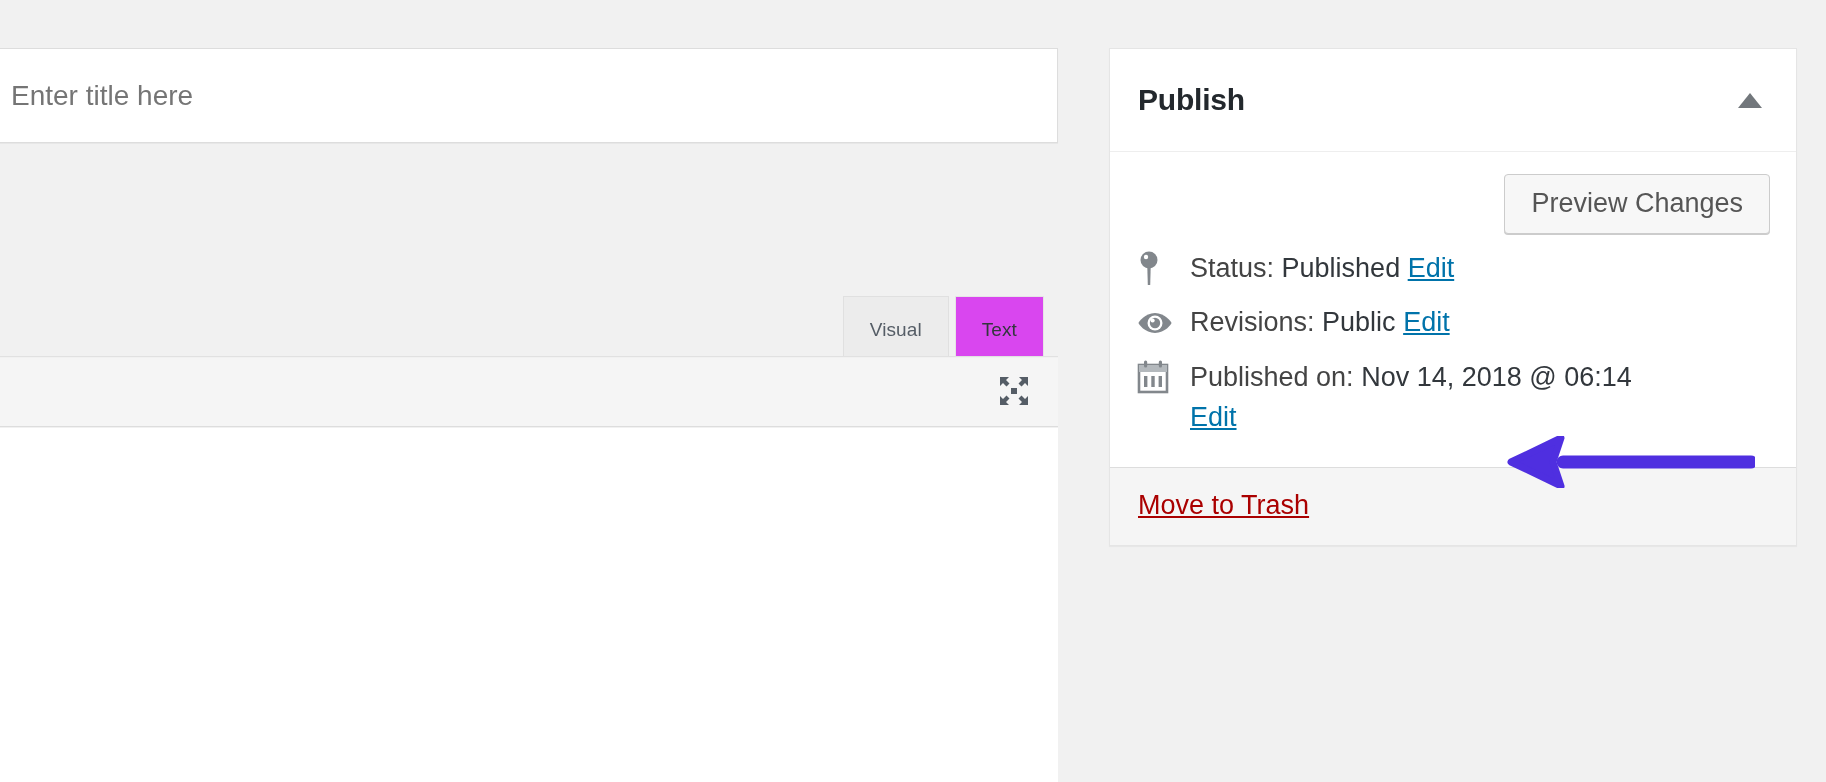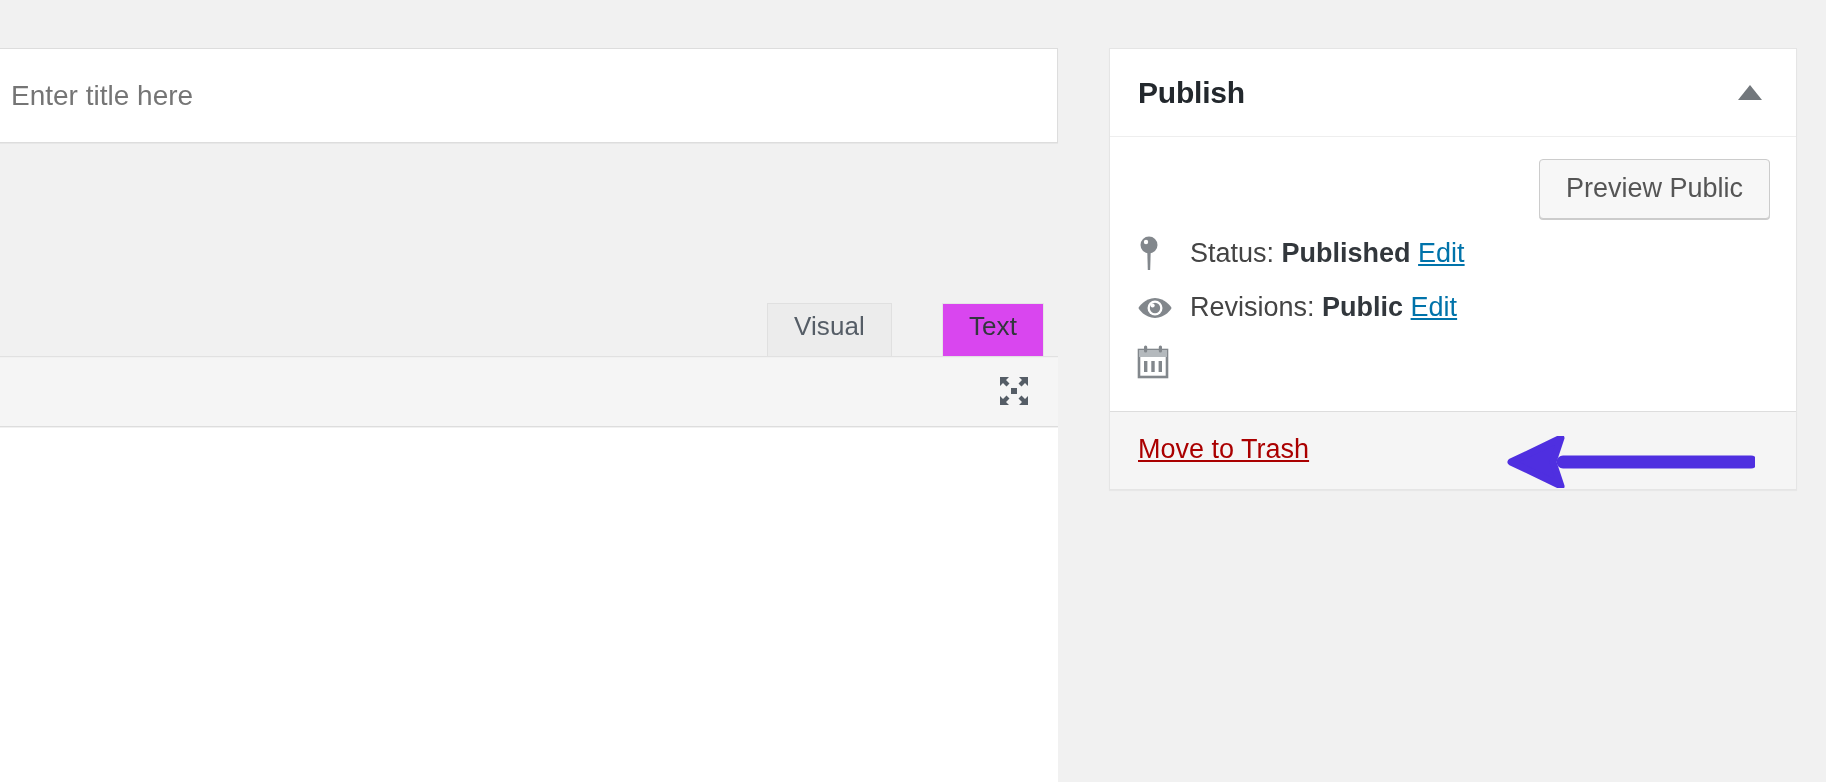--- a/index.html
+++ b/index.html
@@ -51,29 +51,28 @@
     background: #f1f1f1;
     border-bottom: 1px solid #e1e1e1;
   }
   .tabs {
     position: absolute;
     right: 14px; bottom: 0;
     display: flex;
     align-items: flex-end;
   }
   .tab {
-    font-size: 26px;
+    font-size: 19px;
     line-height: 1;
-    padding: 9px 26px 17px 26px;
+    padding: 23px 26px 17px 26px;
     color: #555d66;
     border: 1px solid #e5e5e5;
     border-bottom: none;
     cursor: pointer;
     letter-spacing: .1px;
-    margin-left: 44px;
   }
   .tab.inactive {
     background: #ececec;
     border-color: #e0e0e0;
     margin-right: 6px;
     color: #555d66;
   }
   .tab.active {
     background: #d946ef;
     border-color: #e5e5e5;
@@ -116,21 +115,21 @@
     position: absolute;
     left: 1109px;
     top: 48px;
     width: 688px;
     background: #ffffff;
     border: 1px solid #e5e5e5;
     box-shadow: 0 1px 1px rgba(0,0,0,.04);
   }
   .publish-header {
     position: relative;
-    height: 88px;
+    height: 103px;
     border-bottom: 1px solid #eee;
     display: flex;
     align-items: center;
     padding: 0 28px;
   }
   .publish-title {
     font-size: 30px;
     font-weight: bold;
     color: #23282d;
     letter-spacing: -.2px;
@@ -185,21 +184,21 @@
     width: 44px;
     min-width: 44px;
     height: 40px;
     display: flex;
     align-items: center;
     justify-content: flex-start;
     margin-right: 10px;
     padding-top: 2px;
   }
   .misc-text { padding-top: 2px; }
-  .misc-text b { font-weight: bold; color: #32373c; }
+  .misc-text b { font-weight: normal; color: #32373c; }
   .lnk {
     color: #0073aa;
     text-decoration: underline;
     cursor: pointer;
   }
   .date-block { line-height: 1.45; }
 
   .publish-footer {
     border-top: 1px solid #ddd;
     background: #f5f5f5;
@@ -287,21 +286,21 @@
     <div class="publish-header">
       <div class="publish-title">Publish</div>
       <div class="collapse-toggle">
         <span class="tri-up"></span>
       </div>
     </div>
 
     <div class="publish-body">
 
       <div class="preview-row">
-        <button class="btn-secondary">Preview Public</button>
+        <button class="btn-secondary">Preview Changes</button>
       </div>
 
       <div class="misc-row">
         <span class="misc-icon">
           <svg width="30" height="36" viewBox="0 0 30 36" aria-hidden="true">
             <circle cx="13" cy="9" r="8.5" fill="#82878c"></circle>
             <circle cx="10" cy="6" r="2.2" fill="#ffffff"></circle>
             <path d="M11.3 16 L14.7 16 L14.2 34 L11.8 34 Z" fill="#82878c"></path>
           </svg>
         </span>
@@ -334,20 +333,26 @@
           <svg width="34" height="36" viewBox="0 0 34 36" aria-hidden="true">
             <rect x="3" y="6" width="28" height="27" fill="none" stroke="#82878c" stroke-width="2.6"></rect>
             <rect x="3" y="6" width="28" height="7" fill="#b4b9bd"></rect>
             <rect x="8" y="1.5" width="3.2" height="7" rx="1.5" fill="#82878c"></rect>
             <rect x="22.8" y="1.5" width="3.2" height="7" rx="1.5" fill="#82878c"></rect>
             <rect x="8" y="17" width="3.4" height="11" fill="#82878c"></rect>
             <rect x="15.3" y="17" width="3.4" height="11" fill="#82878c"></rect>
             <rect x="22.6" y="17" width="3.4" height="11" fill="#82878c"></rect>
           </svg>
         </span>
+        <span class="misc-text date-block">
+          <span>Published on:</span>
+          <b>Nov 14, 2018 @ 06:14</b>
+          <br>
+          <a class="lnk">Edit</a>
+        </span>
       </div>
 
     </div>
 
     <div class="publish-footer">
       <a class="trash-link">Move to Trash</a>
     </div>
 
   </div>
 

